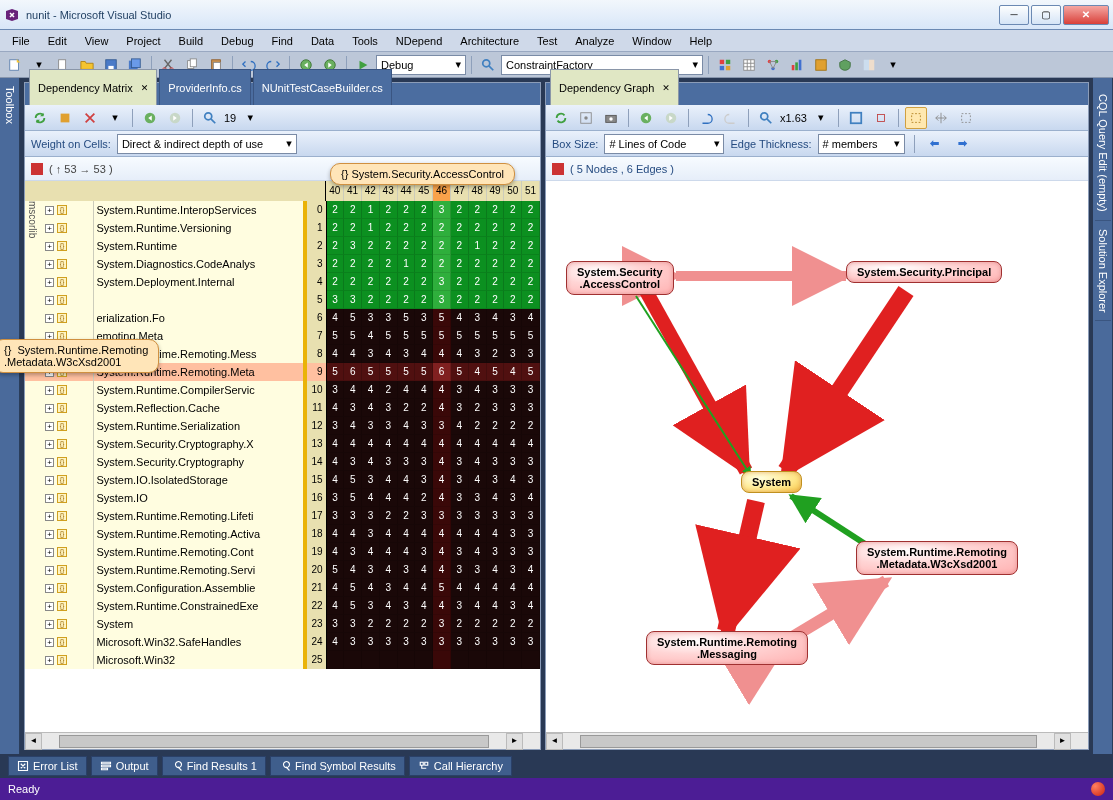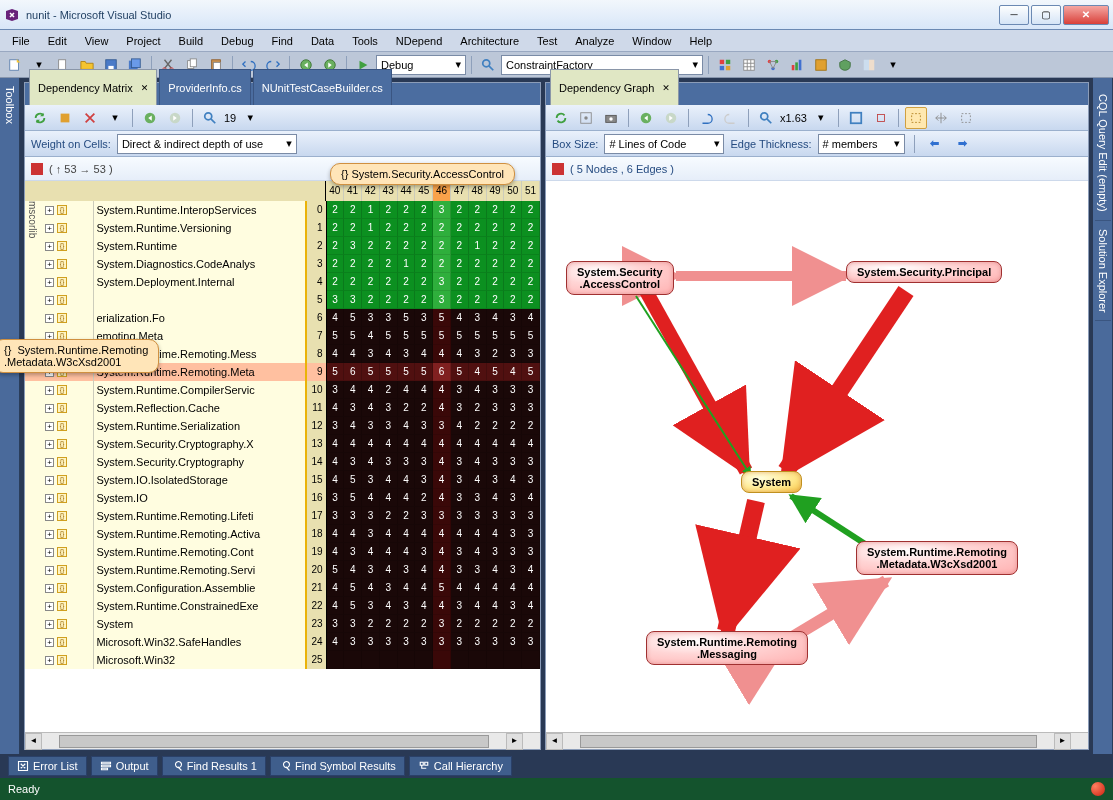--- a/index.html
+++ b/index.html
@@ -36,41 +36,41 @@
 .nav .nodes { color: #254b80; }
 .matrix-header { height: 20px; display:flex; }
 .matrix-header .spacer { width: 305px; background:#e8e0b0; border-right:1px solid #000; }
 .matrix-header .col { width: 18px; text-align:center; background:#e8e0b0; border-right:1px solid #ccb; font-size:10px; line-height:20px; }
 .matrix-header .col.hi { background:#f9a24a; }
 .matrix-body { flex:1; overflow:hidden; position:relative; }
 .mrow { height: 18px; display:flex; }
 .mrow .tree { width: 70px; background:#fffde0; border-right:1px solid #ccb; display:flex; align-items:center; padding-left:20px; font-size:9px; }
 .mrow .tree .exp { width:9px; height:9px; border:1px solid #888; display:inline-flex; align-items:center; justify-content:center; font-size:8px; margin-right:3px; background:#fff; }
 .mrow .tree .ns { width:10px; height:10px; border:1px solid #d0a020; background:#fff4c0; margin-right:3px; font-size:7px; text-align:center; line-height:8px; color:#a07010; }
-.mrow .name { width: 215px; background:#fffde0; border-right:2px solid #eab308; padding-left:2px; white-space:nowrap; overflow:hidden; font-size:11px; line-height:18px; }
+.mrow .name { width: 215px; background:#fffde0; border-right:4px solid #eab308; padding-left:2px; white-space:nowrap; overflow:hidden; font-size:11px; line-height:18px; }
 .mrow .idx { width: 20px; background:#e8e0b0; border-right:1px solid #000; text-align:right; padding-right:3px; font-size:10px; line-height:18px; }
 .mrow .cell { width: 18px; text-align:center; color:#fff; font-size:10px; line-height:18px; border-right:1px solid rgba(0,0,0,0.15); border-bottom:1px solid rgba(0,0,0,0.1); }
 .mrow.green .cell { background:#0c9020; }
 .mrow.green .cell.hi { background:#2faf3c; }
 .mrow.dark .cell { background:#1a0808; }
 .mrow.dark .cell.hi { background:#3a0808; }
 .mrow.red .cell { background:#501010; }
 .mrow.red .cell.hi { background:#802020; }
 .mrow.sel .name, .mrow.sel .tree, .mrow.sel .idx { background:#ffc0a0; }
 .mtooltip { position:absolute; background:#ffe5b8; border:1px solid #d09040; border-radius:10px; padding:4px 10px; font-size:11px; box-shadow:0 2px 4px rgba(0,0,0,.3); white-space:nowrap; }
 .graph-canvas { flex:1; position:relative; background:#fff; overflow:hidden; }
 .gnode { position:absolute; border:1px solid #a03030; border-radius:8px; padding:4px 10px; font-size:11px; font-weight:bold; text-align:center; background:radial-gradient(ellipse at 30% 30%, #fff 0%, #ffd5d5 40%, #ffb0b0 100%); box-shadow: inset 0 0 4px rgba(160,50,50,.3); }
 .gnode.yellow { background:radial-gradient(ellipse at 30% 30%, #ffffdd 0%, #ffe688 60%, #f5c040 100%); border-color:#c09020; }
 .scroll-h { height:17px; background:#e9e9e9; border-top:1px solid #bbb; display:flex; align-items:center; }
 .scroll-h .thumb { height:13px; background:#c8c8c8; border:1px solid #999; margin:0 17px; flex:1; }
 .scroll-h .arr { width:17px; height:17px; background:#e0e0e0; border:1px solid #bbb; text-align:center; line-height:13px; font-size:8px; }
 .bottomtabs { height:24px; background:#293955; display:flex; align-items:center; padding:0 8px; gap:4px; }
 .btab { background:#3f5e8c; color:#fff; padding:3px 8px; display:flex; align-items:center; gap:4px; font-size:11px; border:1px solid #2a4068; }
 .btab svg { width:12px; height:12px; }
-.status { height:22px; background:#14532d; color:#fff; display:flex; align-items:center; padding:0 8px; font-size:11px; }
+.status { height:22px; background:#4c1d95; color:#fff; display:flex; align-items:center; padding:0 8px; font-size:11px; }
 .status .dot { margin-left:auto; width:14px; height:14px; border-radius:50%; background:radial-gradient(circle at 30% 30%, #ff8060, #cc2010); }
 </style>
 </head>
 <body>
 
 <div class="titlebar">
   <svg class="icon" viewBox="0 0 16 16">
       <path fill="#68217a" d="M8 2 14 4v8l-6 2-6-2V4z"></path>
       <path fill="#fff" d="M6 6 10 10M10 6 6 10" stroke="#fff" stroke-width="1.5"></path>
     </svg>

